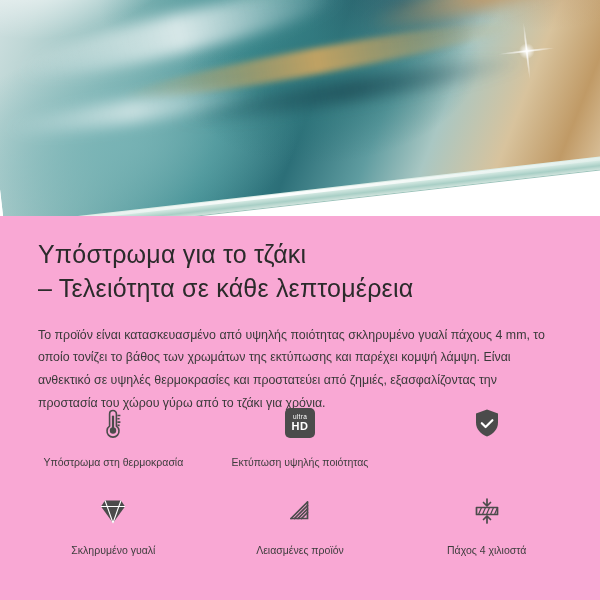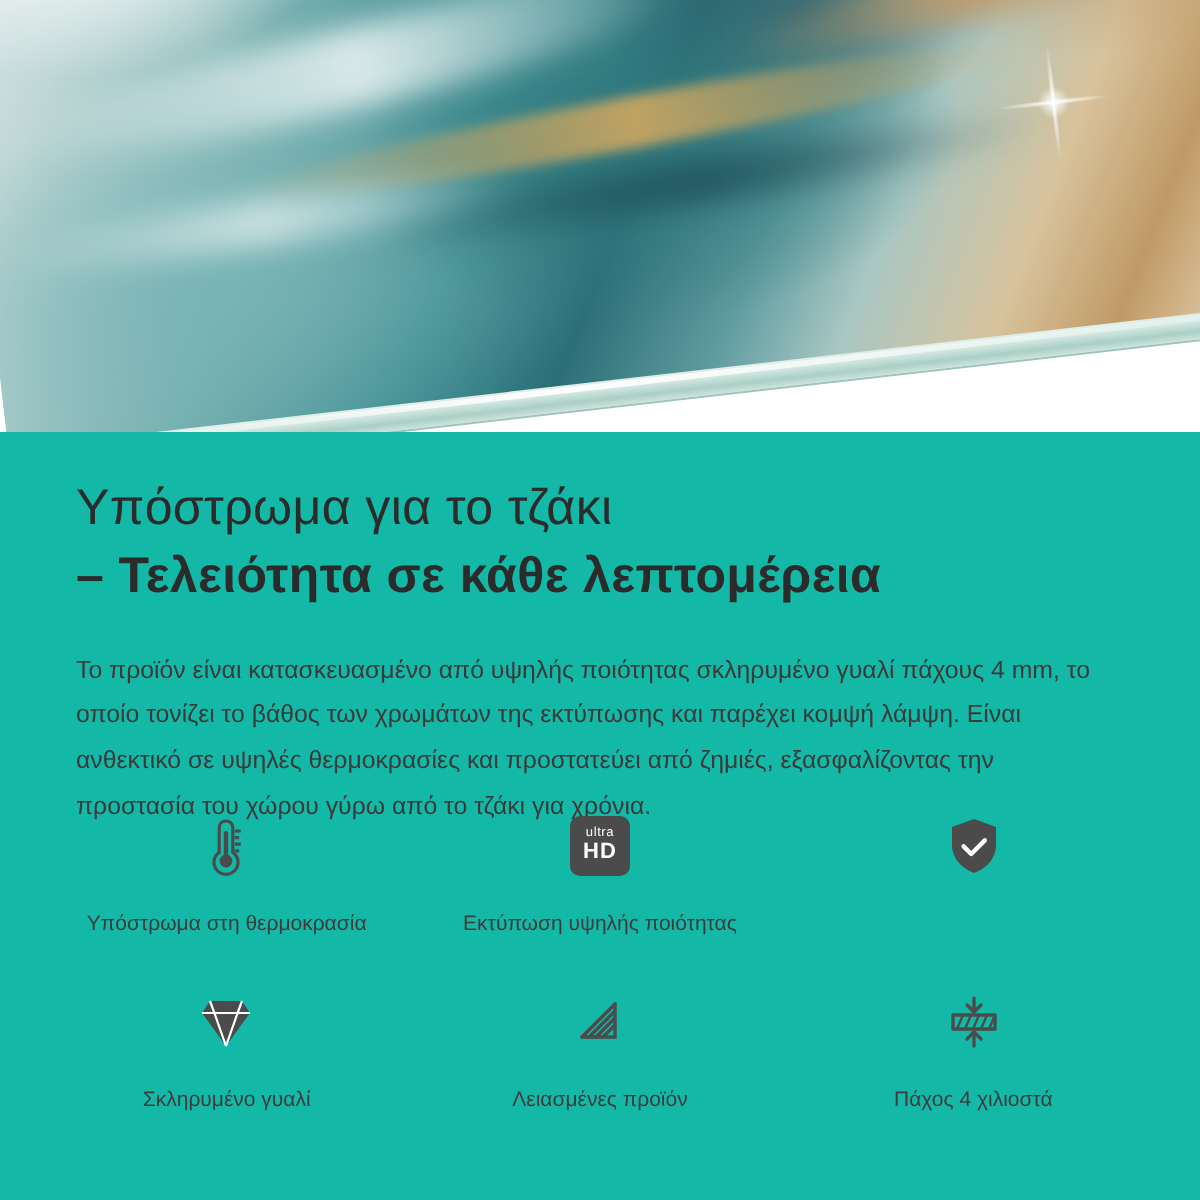--- a/index.html
+++ b/index.html
@@ -10,21 +10,21 @@
     width: 600px;
     height: 600px;
     background: #ffffff;
     font-family: "Liberation Sans", sans-serif;
     overflow: hidden;
   }
   .page {
     position: relative;
     width: 600px;
     height: 600px;
-    background: #14b8a6;
+    background: #f9a8d4;
   }
 
   
   .hero {
     position: relative;
     width: 600px;
     height: 216px;
     overflow: hidden;
     background: #ffffff;
   }
@@ -122,21 +122,21 @@
     box-sizing: border-box;
   }
   h1.headline {
     margin: 22px 0 0 0;
     font-size: 25px;
     line-height: 1.35;
     font-weight: 400;
     color: #2b2b2b;
     letter-spacing: 0.2px;
   }
-  h1.headline .line2 { display: block; font-weight: bold; }
+  h1.headline .line2 { display: block; }
   p.body-copy {
     margin: 18px 16px 0 0;
     font-size: 12.4px;
     line-height: 1.85;
     color: #3a3a3a;
     max-width: 528px;
   }
 
   
   .features {

